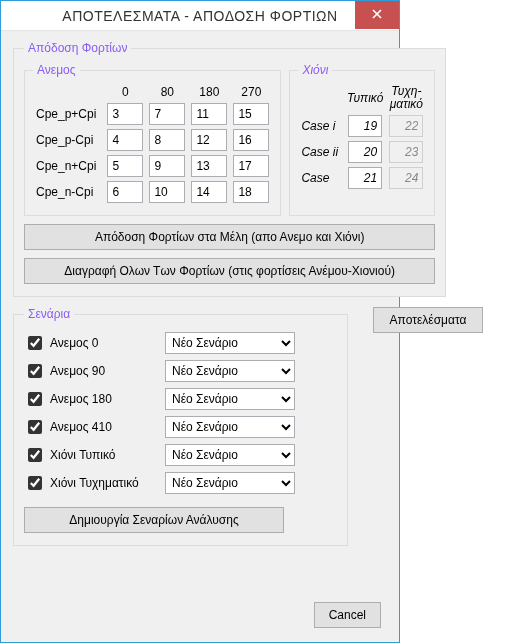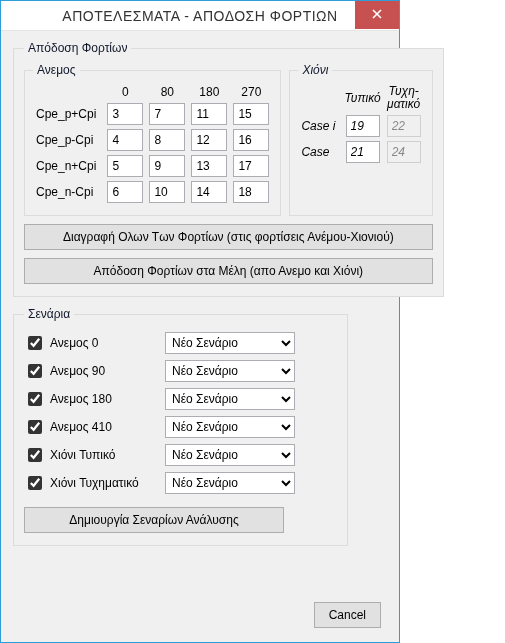--- a/index.html
+++ b/index.html
@@ -48,21 +48,21 @@
   fieldset.groupbox {
     border: 1px solid #dcdcdc;
     border-radius: 0;
     margin: 0 0 10px 0;
     padding: 8px 10px 12px 10px;
     background: #f0f0f0;
   }
   fieldset.groupbox > legend {
     padding: 0 4px;
     font-size: 12px;
-    color: #0f172a;
+    color: #8b5cf6;
   }
   .row-flex { display: flex; gap: 8px; }
 
   
   .wind-table { border-collapse: separate; border-spacing: 0; }
   .wind-table th, .wind-table td {
     padding: 2px 3px;
     font-weight: normal;
     font-size: 12px;
     text-align: center;
@@ -92,21 +92,21 @@
     text-align: center;
   }
   .snow-table .rowlabel {
     text-align: left; padding-right: 6px; white-space: nowrap;
   }
   .snow-cell {
     width: 34px; height: 22px;
     border: 1px solid #abadb3;
     background: #fff;
     font: inherit; font-size: 12px;
-    padding: 0 4px; text-align: left;
+    padding: 0 4px; text-align: right;
   }
   .snow-cell.disabled {
     background: #f0f0f0;
     color: #888;
     border: 1px solid #cfcfcf;
   }
   .snow-head {
     font-size: 12px;
     padding-bottom: 4px;
     line-height: 1.1;
@@ -252,31 +252,36 @@
                 <span>Τυχη-</span><br>
                 <span>ματικό</span>
               </th>
             </tr>
             <tr>
               <td class="rowlabel">Case i</td>
               <td><input class="snow-cell" value="19" style=""></td>
               <td><input class="snow-cell disabled" disabled="" value="22" style=""></td>
             </tr>
             <tr>
+              <td class="rowlabel">Case ii</td>
+              <td><input class="snow-cell" value="20" style=""></td>
+              <td><input class="snow-cell disabled" disabled="" value="23" style=""></td>
+            </tr>
+            <tr>
               <td class="rowlabel">Case</td>
               <td><input class="snow-cell" value="21" style=""></td>
               <td><input class="snow-cell disabled" disabled="" value="24" style=""></td>
             </tr>
           </tbody>
             </table>
         </fieldset>
       </div>
 
+      <button class="wide-btn">Απόδοση Φορτίων στα Μέλη (απο Ανεμο και Χιόνι)</button>
       <button class="wide-btn">Διαγραφή Ολων Των Φορτίων (στις φορτίσεις Ανέμου-Χιονιού)</button>
-      <button class="wide-btn">Απόδοση Φορτίων στα Μέλη (απο Ανεμο και Χιόνι)</button>
     </fieldset>
 
     <div class="scen-wrap">
       <div class="scen-left">
         <fieldset class="groupbox" style="margin-bottom:0;">
           <legend>Σενάρια</legend>
 
           <div id="scenario-rows">
               <div class="scenario-row">
                 <input type="checkbox" class="chk" checked="" style="">
@@ -307,20 +312,23 @@
                 <input type="checkbox" class="chk" checked="" style="">
                 <span class="lbl">Χιόνι Τυχηματικό</span>
                 <select class="scen-select"><option>Νέο Σενάριο</option></select>
               </div>
             </div>
 
           <button class="wide-btn create-scen-btn">Δημιουργία Σεναρίων Ανάλυσης</button>
         </fieldset>
       </div>
 
+      <div class="right-side-btn">
+        <button class="btn-small" style="width:110px;">Αποτελέσματα</button>
+      </div>
     </div>
 
     <div class="bottom-right">
       <button class="btn-small">Cancel</button>
     </div>
 
   </div>
 </div>
 
 </body></html>

